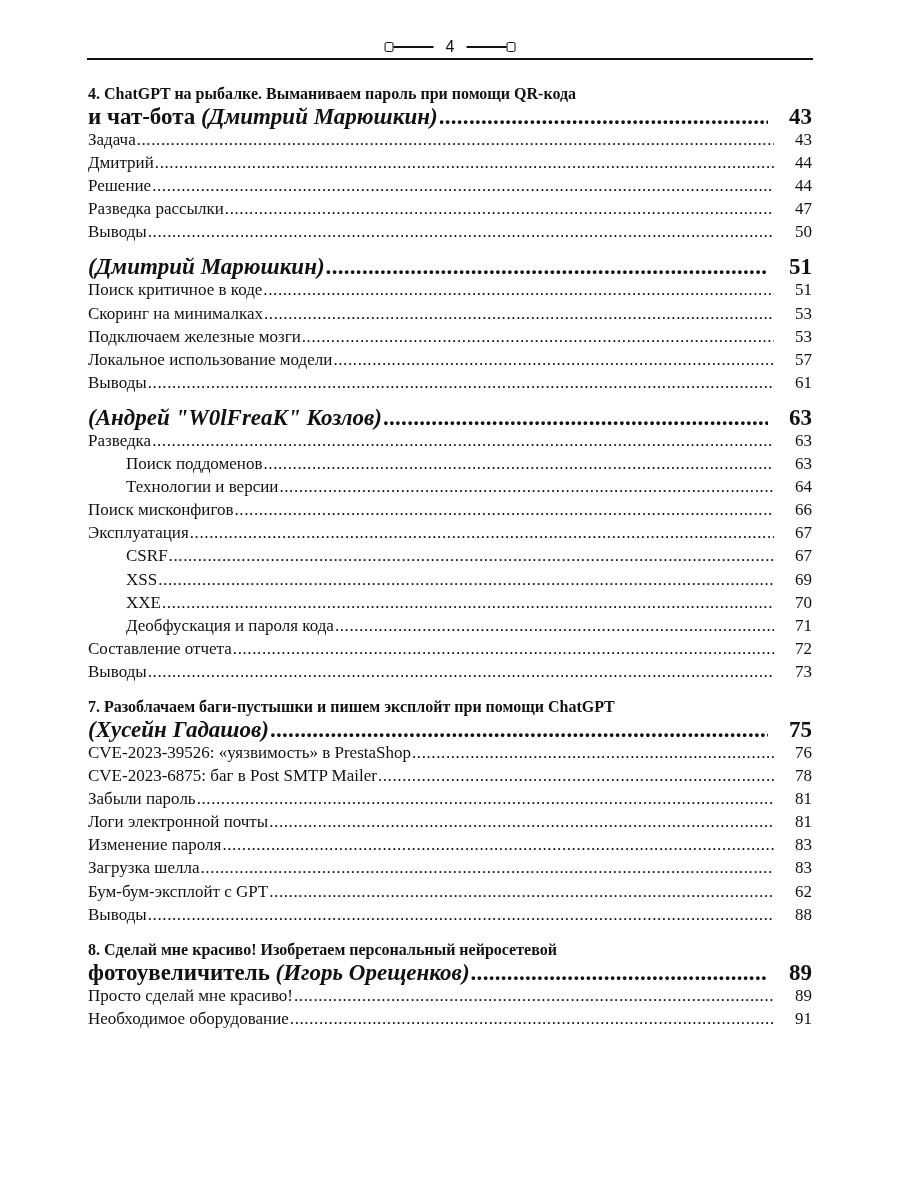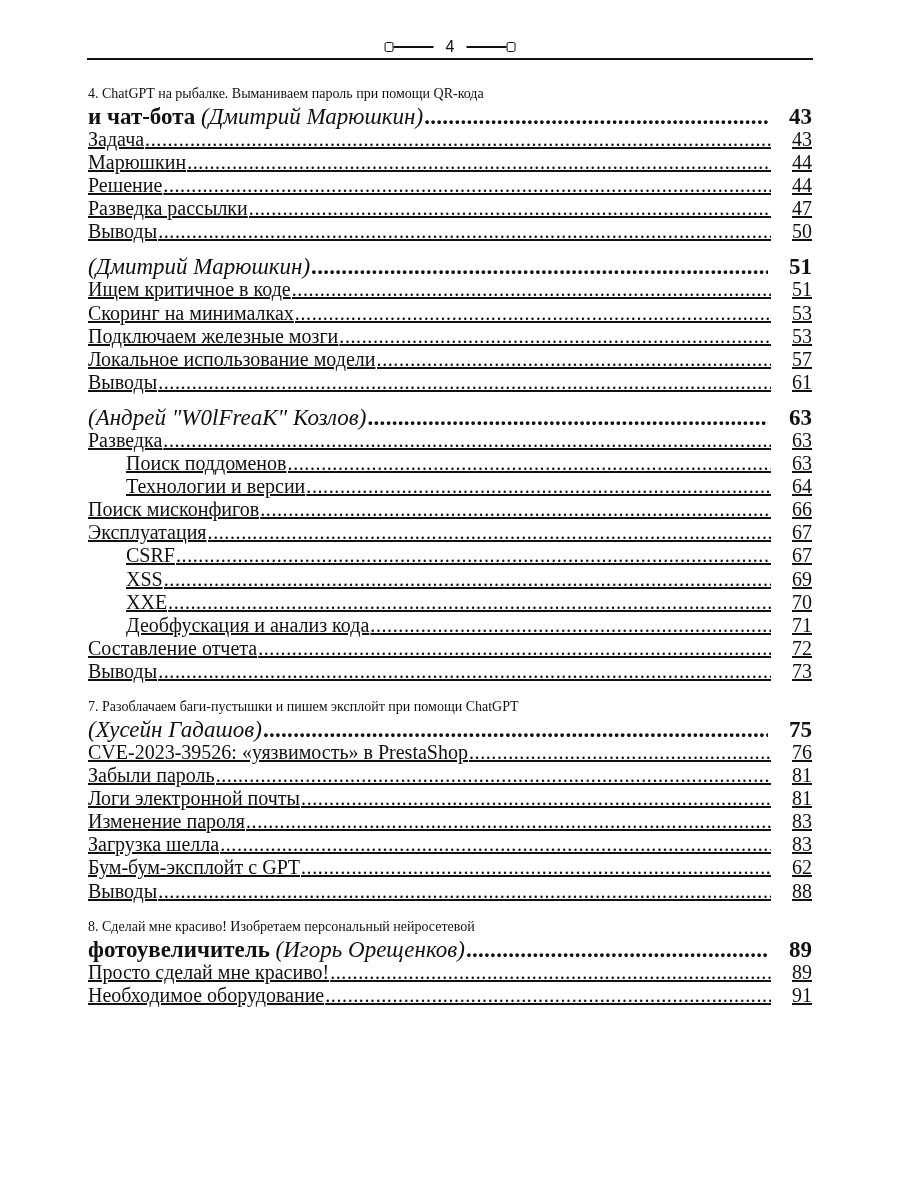--- a/index.html
+++ b/index.html
@@ -7,25 +7,25 @@
          font-family: "Liberation Serif", "DejaVu Serif", serif; color: #111; }
   .page-header { position: absolute; left: 87px; width: 726px; top: 34px; height: 26px; }
   .page-header .rule { position: absolute; left: 0; right: 0; bottom: 0; height: 2px; background: #111; }
   .page-header .marker { position: absolute; top: 4px; left: 50%; transform: translateX(-50%);
       display: flex; align-items: center; font-family: "Liberation Sans", "DejaVu Sans", sans-serif; font-size: 16px; }
   .page-header .box { width: 9px; height: 10px; border: 1.6px solid #111; border-radius: 2px; box-sizing: border-box; }
   .page-header .dash { width: 40px; height: 1.6px; background: #111; }
   .page-header .num { margin: 0 12px; }
   .toc { position: absolute; left: 88px; width: 724px; top: 82px; }
   .chapter { margin-bottom: 12px; }
-  .ch-title { font-weight: normal; font-size: 14px; line-height: 23px; white-space: nowrap; }
+  .ch-title { font-weight: bold; font-size: 16px; line-height: 23px; white-space: nowrap; }
   .line { display: flex; align-items: baseline; white-space: nowrap; }
   .ch-line { font-size: 23px; line-height: 23px; font-weight: bold; }
-  .ch-line .author { font-style: italic; font-weight: normal; }
-  .entry { font-size: 20px; line-height: 23.1px; text-decoration: underline; }
+  .ch-line .author { font-style: italic; font-weight: bold; }
+  .entry { font-size: 17px; line-height: 23.1px; }
   .entry.sub { padding-left: 38px; justify-content: space-between; }
   .dots { flex: 1; overflow: hidden; margin: 0 1px; }
   .dots::before { content: "..............................................................................................................................................................................................................................................................................................................................."; letter-spacing: 0.6px; }
   .ch-line .dots::before { letter-spacing: 0.3px; }
   .page { text-align: right; margin-left: 20px; }
 </style>
 </head>
 <body>
 
 <div class="page-header">
@@ -42,21 +42,21 @@
 <div class="toc" id="toc">
     <div class="chapter">
       <div class="ch-title">4. ChatGPT на рыбалке. Выманиваем пароль при помощи QR-кода</div>
       <div class="line ch-line"><span>и чат-бота</span>&nbsp;<span class="author">(Дмитрий Марюшкин)</span><span class="dots"></span><span class="page">43</span></div>
       <div class="line entry">
         <span>Задача</span>
         <span class="dots"></span>
         <span class="page">43</span>
       </div>
       <div class="line entry">
-        <span>Марюшкин</span>
+        <span>Дмитрий</span>
         <span class="dots"></span>
         <span class="page">44</span>
       </div>
       <div class="line entry">
         <span>Решение</span>
         <span class="dots"></span>
         <span class="page">44</span>
       </div>
       <div class="line entry">
         <span>Разведка рассылки</span>
@@ -69,21 +69,21 @@
         <span class="page">50</span>
       </div>
     </div>
     <div class="chapter">
       <div class="line ch-line">
         <span class="author">(Дмитрий Марюшкин)</span>
         <span class="dots"></span>
         <span class="page">51</span>
       </div>
       <div class="line entry">
-        <span>Ищем критичное в коде</span>
+        <span>Поиск критичное в коде</span>
         <span class="dots"></span>
         <span class="page">51</span>
       </div>
       <div class="line entry">
         <span>Скоринг на минималках</span>
         <span class="dots"></span>
         <span class="page">53</span>
       </div>
       <div class="line entry">
         <span>Подключаем железные мозги</span>
@@ -141,21 +141,21 @@
         <span>XSS</span>
         <span class="dots"></span>
         <span class="page">69</span>
       </div>
       <div class="line entry sub">
         <span>XXE</span>
         <span class="dots"></span>
         <span class="page">70</span>
       </div>
       <div class="line entry sub">
-        <span>Деобфускация и анализ кода</span>
+        <span>Деобфускация и пароля кода</span>
         <span class="dots"></span>
         <span class="page">71</span>
       </div>
       <div class="line entry">
         <span>Составление отчета</span>
         <span class="dots"></span>
         <span class="page">72</span>
       </div>
       <div class="line entry">
         <span>Выводы</span>
@@ -169,20 +169,25 @@
         <span class="author">(Хусейн Гадашов)</span>
         <span class="dots"></span>
         <span class="page">75</span>
       </div>
       <div class="line entry">
         <span>CVE-2023-39526: «уязвимость» в PrestaShop</span>
         <span class="dots"></span>
         <span class="page">76</span>
       </div>
       <div class="line entry">
+        <span>CVE-2023-6875: баг в Post SMTP Mailer</span>
+        <span class="dots"></span>
+        <span class="page">78</span>
+      </div>
+      <div class="line entry">
         <span>Забыли пароль</span>
         <span class="dots"></span>
         <span class="page">81</span>
       </div>
       <div class="line entry">
         <span>Логи электронной почты</span>
         <span class="dots"></span>
         <span class="page">81</span>
       </div>
       <div class="line entry">

